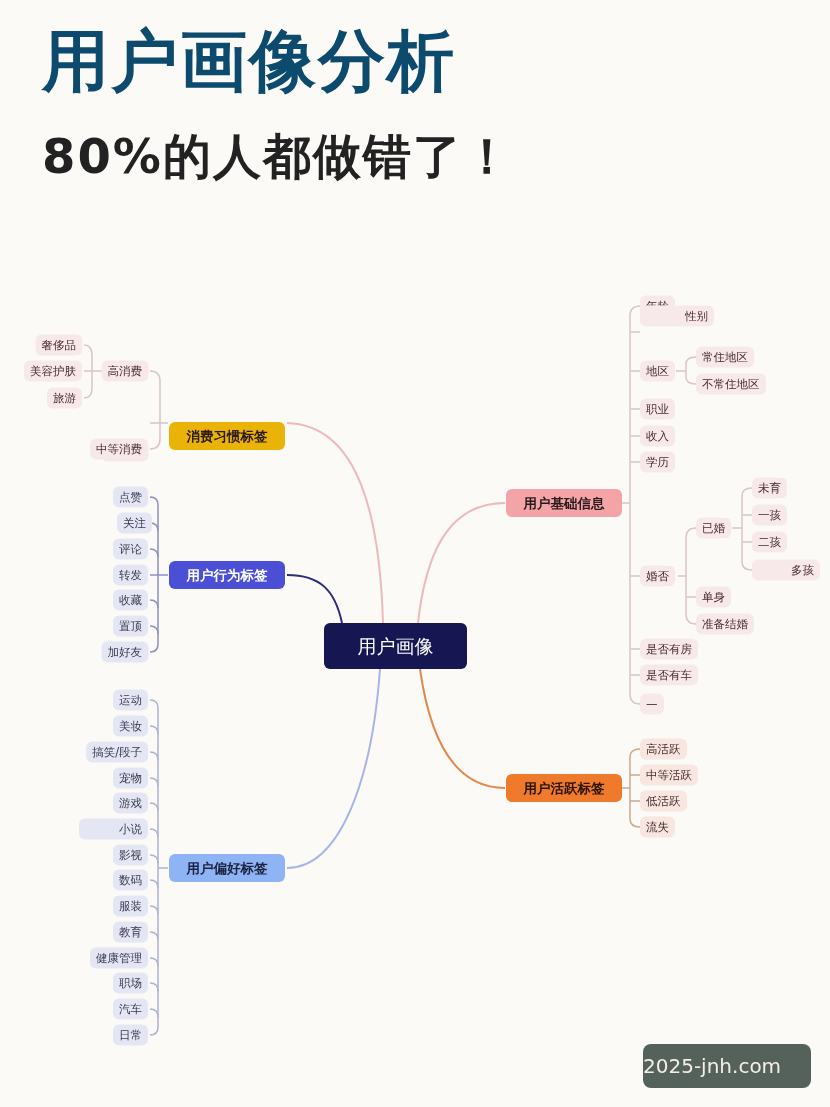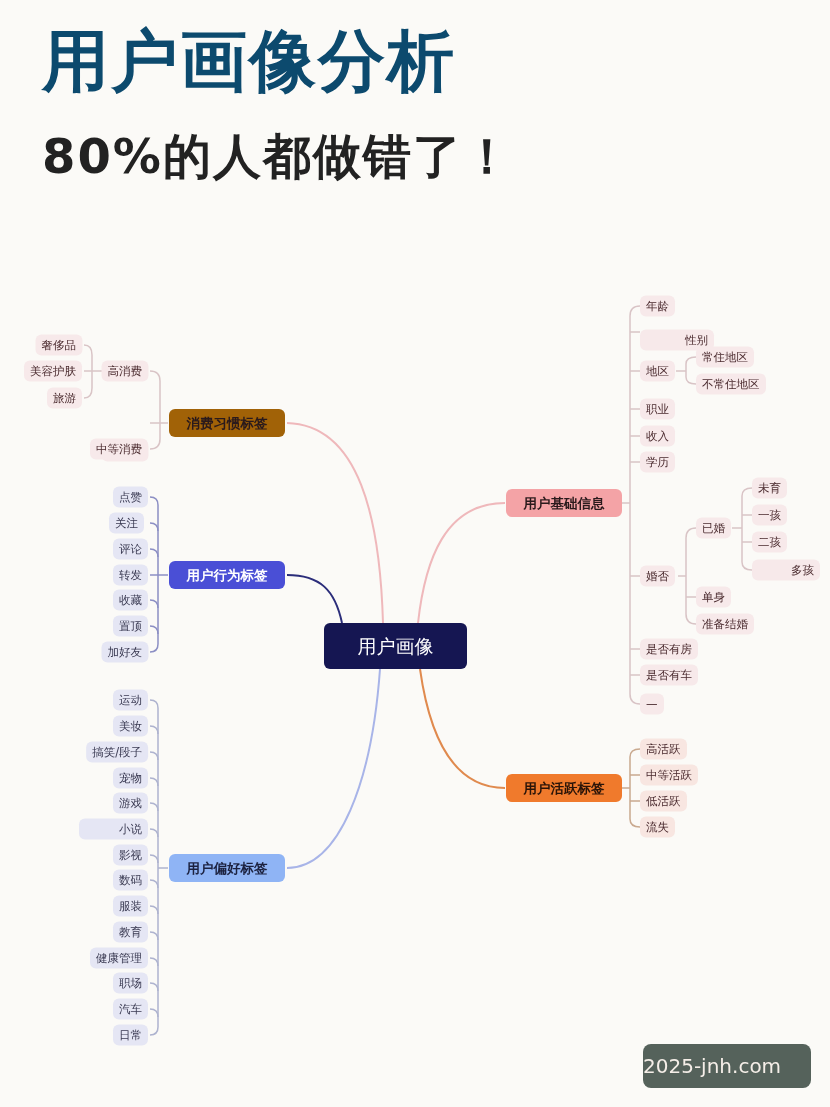--- a/index.html
+++ b/index.html
@@ -116,31 +116,31 @@
   <g stroke="#c9a98f" stroke-width="1.5" fill="none">
     <path d="M622 788 L 630 788"></path>
     <path d="M640 749 Q 630 749 630 757 L 630 819 Q 630 827 640 827"></path>
     <path d="M640 775 L 630 775"></path>
     <path d="M640 801 L 630 801"></path>
   </g>
 </svg>
 
 <div class="root">用户画像</div>
 
-<div class="branch" style="left:169px; top:423px; width:92px; background:#a16207; color:#2a1a1c;border-radius:6px;">消费习惯标签</div>
+<div class="branch" style="left:169px; top:436px; width:92px; background:#eab308; color:#2a1a1c;border-radius:6px;">消费习惯标签</div>
 <div class="node pink right" style="left:148px; top:371px;">高消费</div>
 <div class="node pink right" style="left:148px; top:423px;margin-top:28px;">低消费</div>
 <div class="node pink right" style="left:148px; top:449px;">中等消费</div>
 <div class="node pink right" style="left:82px; top:345px;">奢侈品</div>
 <div class="node pink right" style="left:82px; top:371px;">美容护肤</div>
 <div class="node pink right" style="left:82px; top:398px;">旅游</div>
 
 <div class="branch" style="left:169px; top:575px; width:92px; background:#4a4fd6; color:#ffffff;">用户行为标签</div>
 <div class="node lav right" style="left:148px; top:497px;">点赞</div>
-<div class="node lav right" style="left:144px; top:523px;">关注</div>
+<div class="node lav right" style="left:152px; top:523px;">关注</div>
 <div class="node lav right" style="left:148px; top:549px;">评论</div>
 <div class="node lav right" style="left:148px; top:575px;">转发</div>
 <div class="node lav right" style="left:148px; top:600px;">收藏</div>
 <div class="node lav right" style="left:148px; top:626px;">置顶</div>
 <div class="node lav right" style="left:148px; top:652px;">加好友</div>
 
 <div class="branch" style="left:169px; top:868px; width:92px; background:#8fb4f5; color:#1c2240;">用户偏好标签</div>
 <div class="node lav right" style="left:148px; top:700px;">运动</div>
 <div class="node lav right" style="left:148px; top:726px;">美妆</div>
 <div class="node lav right" style="left:148px; top:752px;">搞笑/段子</div>
@@ -151,21 +151,21 @@
 <div class="node lav right" style="left:148px; top:880px;">数码</div>
 <div class="node lav right" style="left:148px; top:906px;">服装</div>
 <div class="node lav right" style="left:148px; top:932px;">教育</div>
 <div class="node lav right" style="left:148px; top:958px;">健康管理</div>
 <div class="node lav right" style="left:148px; top:983px;">职场</div>
 <div class="node lav right" style="left:148px; top:1009px;">汽车</div>
 <div class="node lav right" style="left:148px; top:1035px;">日常</div>
 
 <div class="branch" style="left:506px; top:503px; width:92px; background:#f4a3a6; color:#2a1a1c;">用户基础信息</div>
 <div class="node pink" style="left:640px; top:306px;">年龄</div>
-<div class="node pink" style="left:640px; top:340px;padding-left:45px;">性别</div>
+<div class="node pink" style="left:640px; top:316px;padding-left:45px;">性别</div>
 <div class="node pink" style="left:640px; top:371px;">地区</div>
 <div class="node pink" style="left:640px; top:409px;">职业</div>
 <div class="node pink" style="left:640px; top:436px;">收入</div>
 <div class="node pink" style="left:640px; top:462px;">学历</div>
 <div class="node pink" style="left:640px; top:576px;">婚否</div>
 <div class="node pink" style="left:640px; top:649px;">是否有房</div>
 <div class="node pink" style="left:640px; top:675px;">是否有车</div>
 <div class="node pink" style="left:640px; top:704px;">—</div>
 <div class="node pink" style="left:696px; top:357px;">常住地区</div>
 <div class="node pink" style="left:696px; top:384px;">不常住地区</div>

